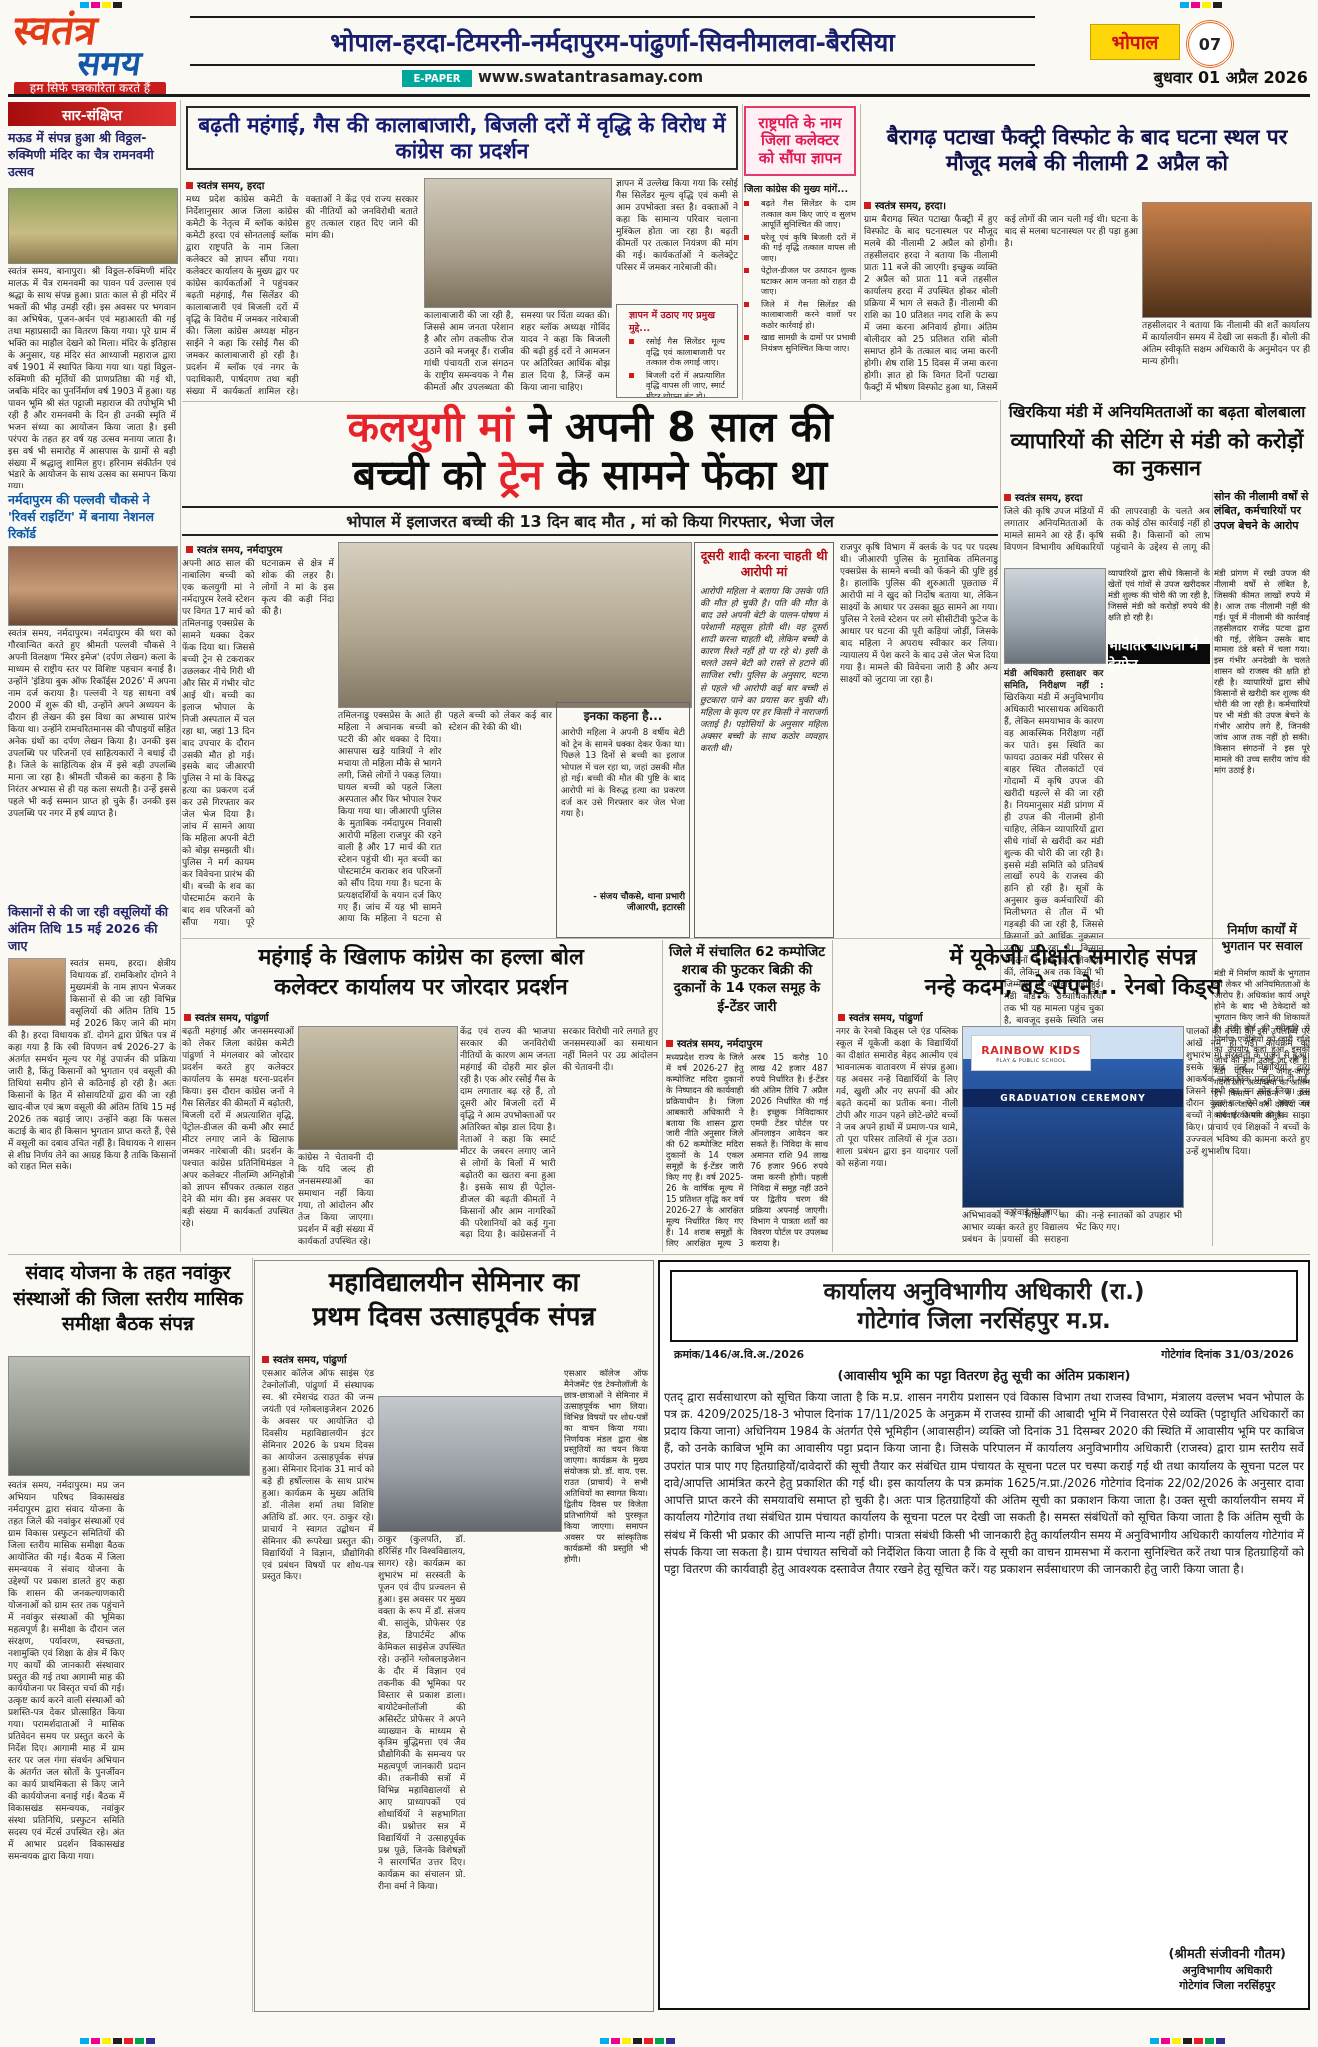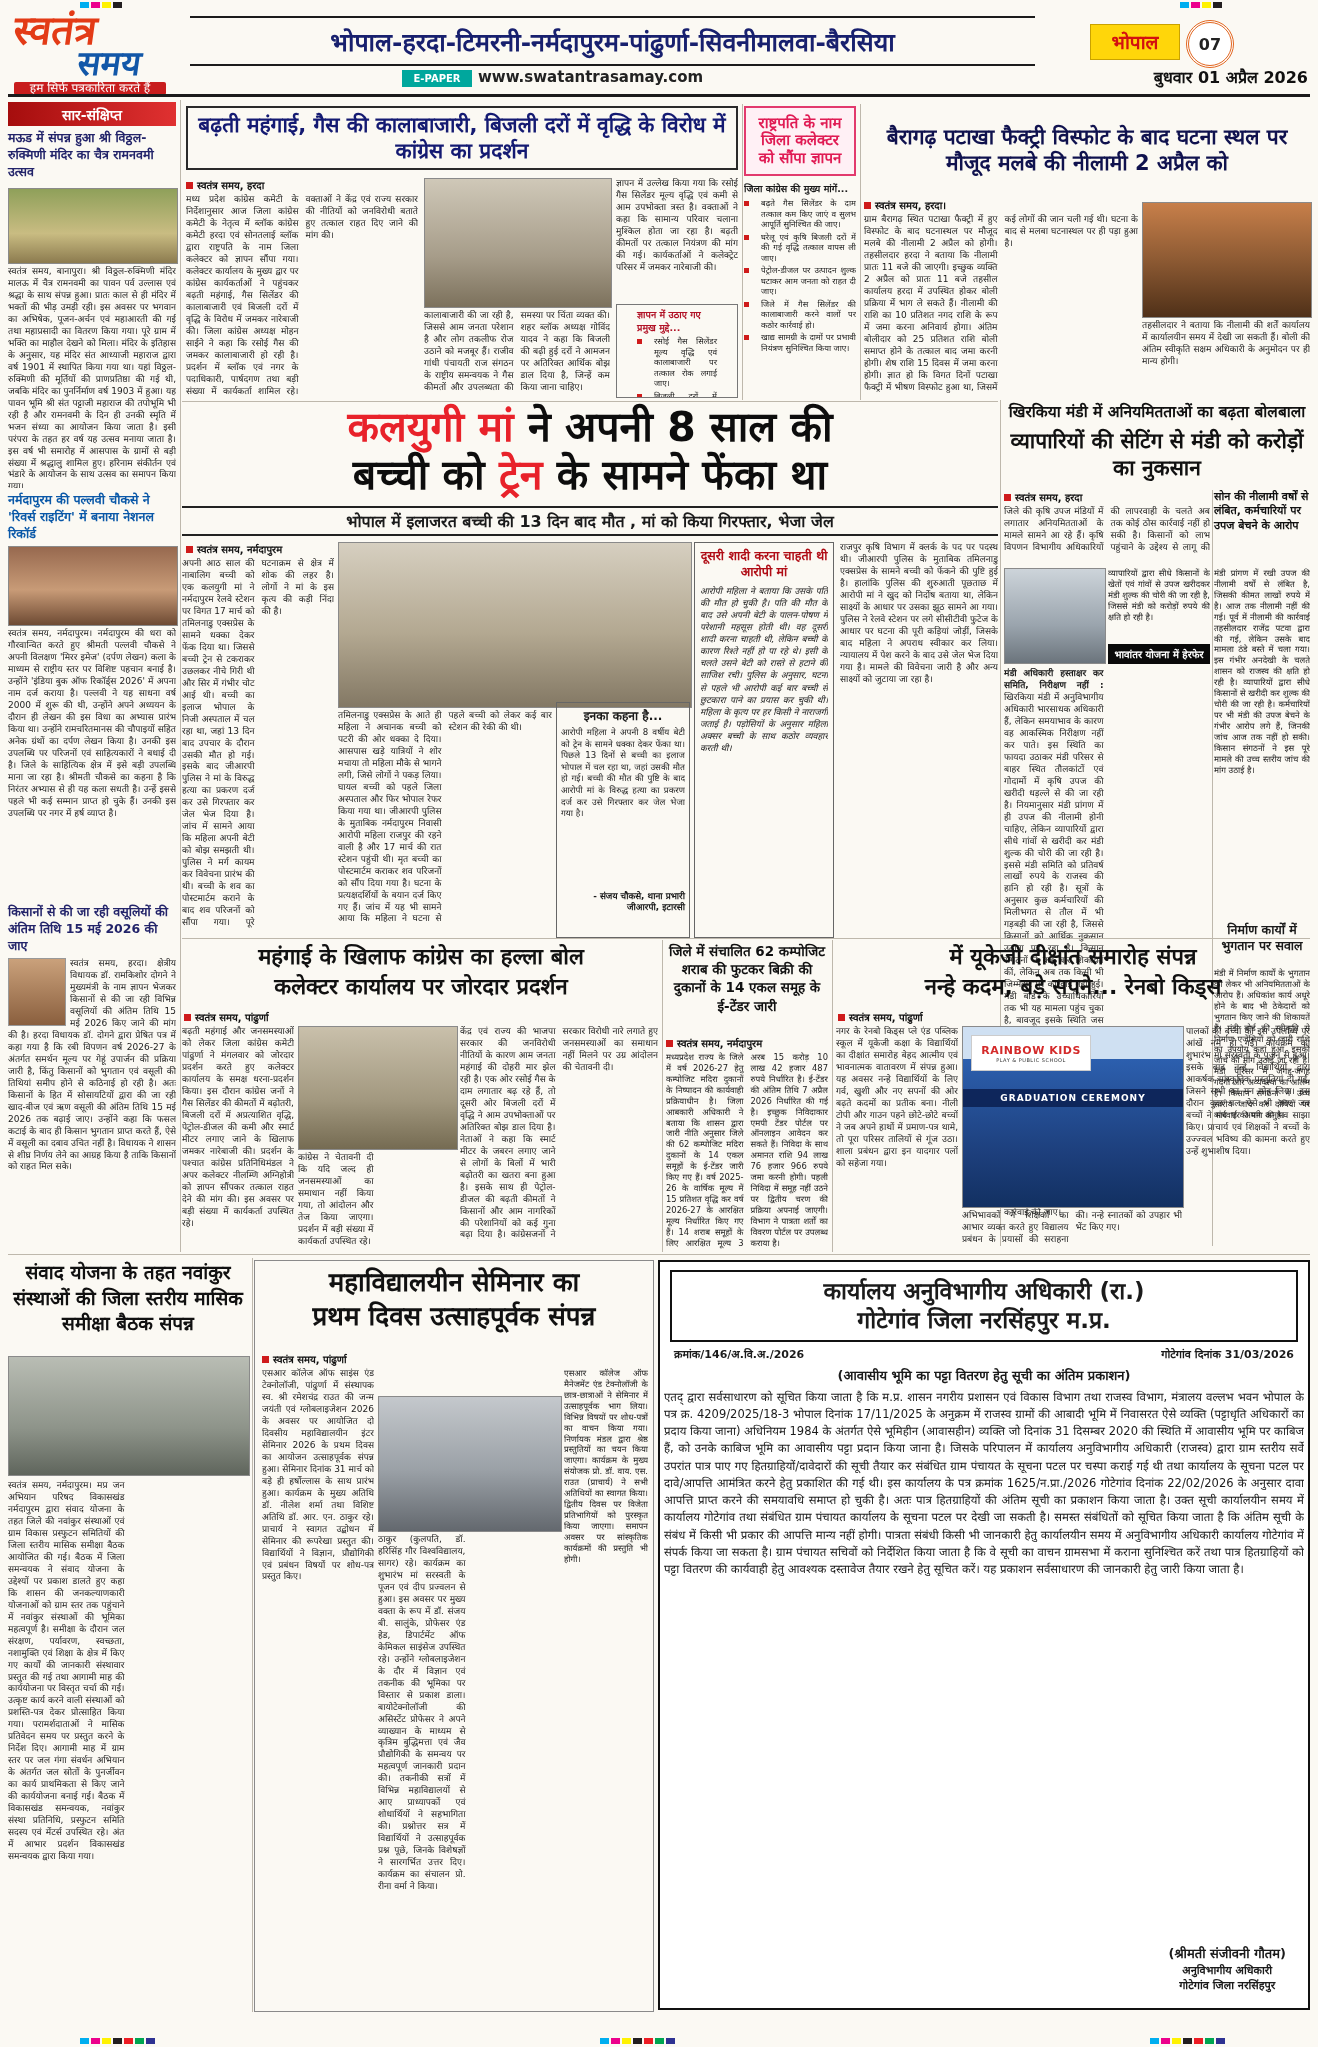--- a/index.html
+++ b/index.html
@@ -42,21 +42,21 @@
   .ph-temple{background:linear-gradient(180deg,#8fa05a,#c9bc82 60%,#8c7b4f)}
   .ph-pallavi{background:linear-gradient(180deg,#97694f,#c89b77 55%,#6e4a33)}
   
   .cg-t{left:186px;top:106px;width:552px;height:64px;border:2px solid #2a2a2a;color:#141a72;font-size:21px;font-weight:bold;display:flex;align-items:center;justify-content:center;text-align:center;line-height:1.25;padding:2px 6px;box-sizing:border-box}
   .cg-by{left:186px;top:178px}
   .cg-b1{left:186px;top:194px;width:232px;height:204px}
   .cg-ph{left:424px;top:178px;width:186px;height:128px}
   .ph-congress{background:linear-gradient(180deg,#cfc8b8,#a79d8a 60%,#7c715c)}
   .cg-b2{left:424px;top:310px;width:186px;height:88px}
   .cg-b3{left:616px;top:178px;width:122px;height:122px}
-  .cg-memo{left:616px;top:304px;width:122px;height:94px;border:1px solid #777;padding:3px 20px;overflow:hidden;box-sizing:border-box}
+  .cg-memo{left:616px;top:304px;width:122px;height:94px;border:1px solid #777;padding:3px 12px;overflow:hidden;box-sizing:border-box}
   .cg-memo-t{font-size:9.5px;font-weight:bold;color:#b11226;margin-bottom:2px}
   .memo-item{font-size:8.2px;line-height:1.28;text-align:justify;margin-bottom:2px;display:flex;gap:12px}
   .mb{left:744px;top:106px;width:112px;height:70px;border:2px solid #e23a6d;background:#fff0f5;display:flex;flex-direction:column;align-items:center;justify-content:center;box-sizing:border-box}
   .mb div{font-size:15px;font-weight:bold;color:#e01b54;line-height:1.15}
   .dm{left:744px;top:182px;width:112px;height:216px;overflow:hidden}
   .dm-t{font-size:9.5px;font-weight:bold;margin-bottom:3px}
   
   .fc-t{left:864px;top:104px;width:446px;height:92px;font-size:21px;font-weight:bold;color:#10124e;text-align:center;line-height:1.25;display:flex;align-items:center;justify-content:center}
   .fc-by{left:864px;top:198px}
   .fc-b1{left:864px;top:214px;width:274px;height:182px}
@@ -81,21 +81,21 @@
   .ms-shaadi-b{font-size:8.8px;font-style:italic;line-height:1.38;text-align:justify;overflow:hidden;height:330px}
   .ms-cr{left:840px;top:542px;width:158px;height:396px}
   
   .md-k{left:1004px;top:400px;width:306px;height:24px;font-size:15.5px;font-weight:bold;text-align:center;color:#111}
   .md-t{left:1004px;top:428px;width:306px;height:56px;font-size:21px;font-weight:bold;text-align:center;line-height:1.3;color:#111}
   .md-by{left:1004px;top:490px}
   .md-b1{left:1004px;top:506px;width:206px;height:58px}
   .md-ph{left:1004px;top:568px;width:100px;height:94px}
   .ph-mandi{background:linear-gradient(180deg,#cdd4da,#9aa4ad 60%,#6b747c)}
   .md-bm{left:1108px;top:568px;width:102px;height:72px}
-  .md-black{left:1108px;top:644px;width:102px;height:20px;background:#0a0a0a;color:#fff;font-size:10px;font-weight:bold;display:flex;align-items:center;justify-content:center}
+  .md-black{left:1108px;top:644px;width:102px;height:20px;background:#0a0a0a;color:#fff;font-size:14px;font-weight:bold;display:flex;align-items:center;justify-content:center}
   .md-b2{left:1004px;top:668px;width:206px;height:578px}
   .md-side-t{left:1214px;top:490px;width:96px;height:76px;font-size:11px;font-weight:bold;line-height:1.3;color:#111}
   .md-side-b{left:1214px;top:568px;width:96px;height:350px}
   .md-sub-t{left:1214px;top:922px;width:96px;height:44px;font-size:12.5px;font-weight:bold;text-align:center;line-height:1.3}
   .md-sub-b{left:1214px;top:968px;width:96px;height:278px}
   
   .p2-t{left:182px;top:942px;width:478px;height:62px;font-size:22px;font-weight:bold;text-align:center;line-height:1.35;color:#111}
   .p2-by{left:184px;top:1010px}
   .p2-cl{left:182px;top:1026px;width:112px;height:226px}
   .p2-ph{left:298px;top:1026px;width:158px;height:122px}

